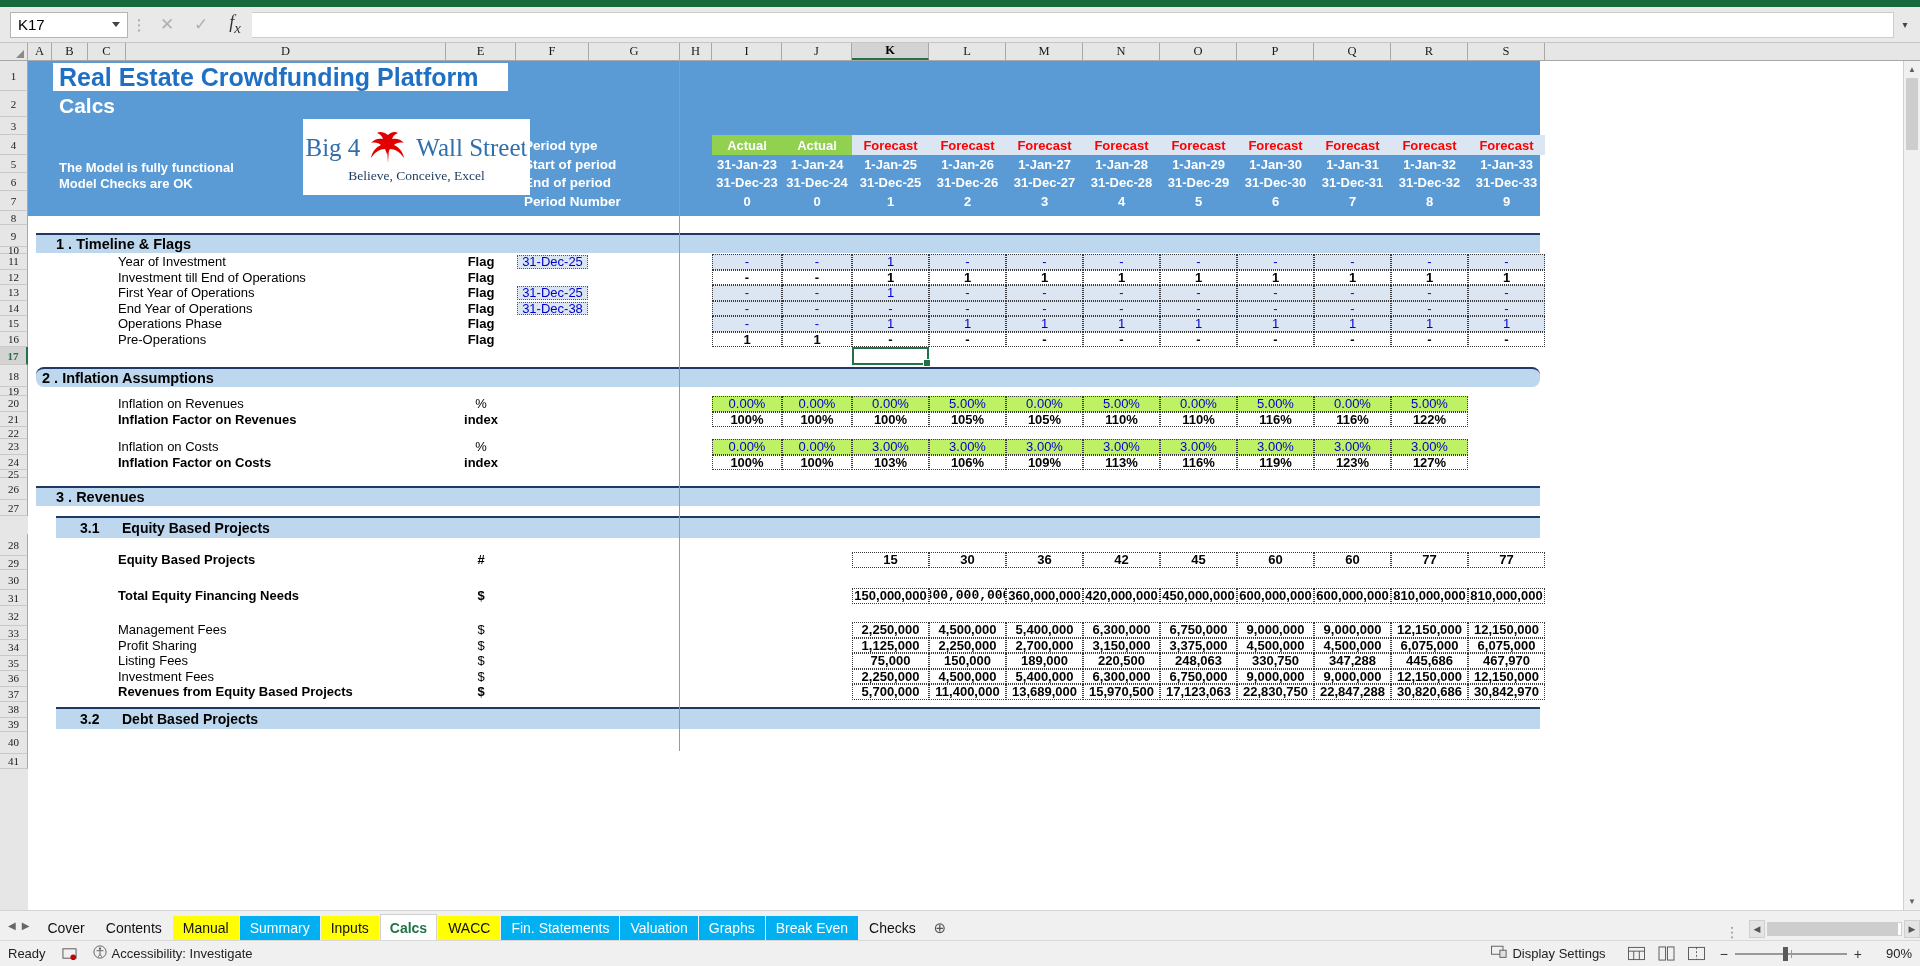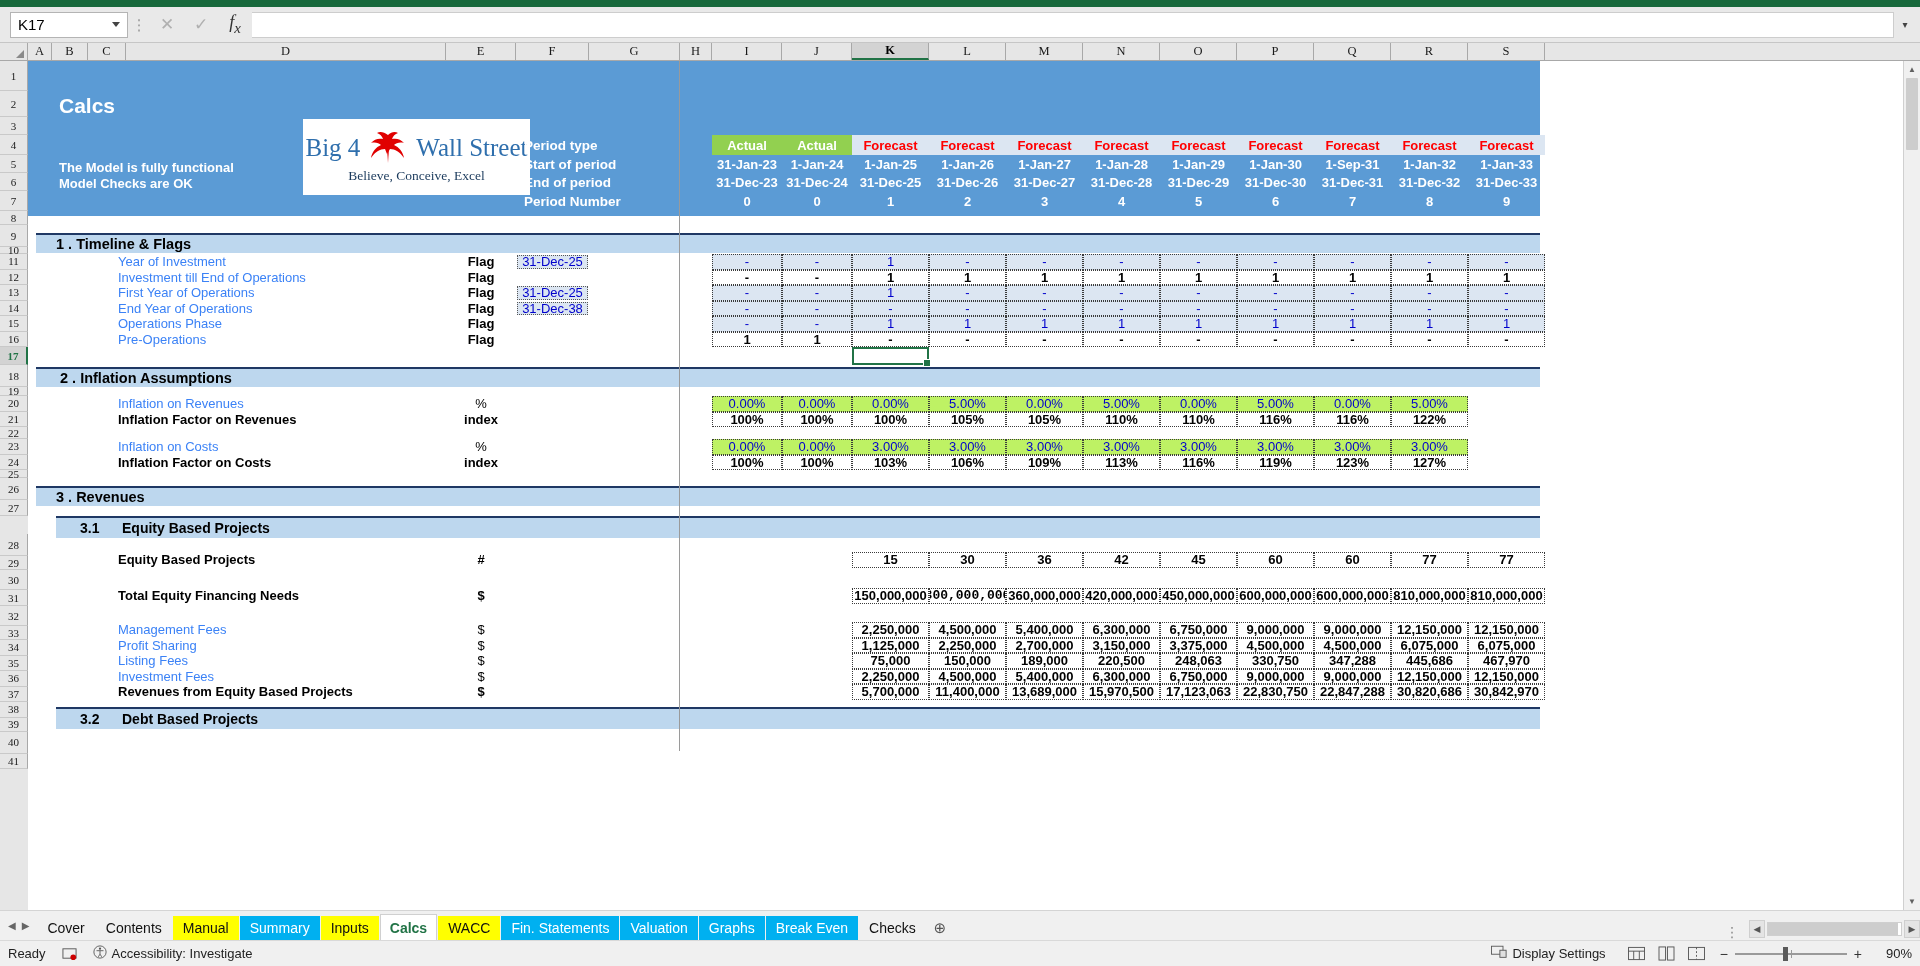--- a/index.html
+++ b/index.html
@@ -61,21 +61,21 @@
   .subtitle{color:#fff;font-weight:bold;font-size:21px;}
   .whitebold{color:#fff;font-weight:bold;font-size:13px;}
   .hdrlabel{color:#fff;font-weight:bold;font-size:13.5px;}
   .actual{background:#92d050;color:#fff;font-weight:bold;font-size:13px;}
   .forecast{background:#dce6f2;color:#ff0000;font-weight:bold;font-size:13px;}
   .perdate{color:#fff;font-weight:bold;font-size:13px;}
 
   .sechdr{background:#bdd7ee;color:#000;font-weight:bold;font-size:14.5px;}
   .sechdr-top{border-top:2px solid #1f3864;}
   .subhdr{background:#bdd7ee;color:#000;font-weight:bold;font-size:14px;}
-  .lbl{color:#3b82f6;font-size:13px;}
+  .lbl{color:#000000;font-size:13px;}
   .lbl-b{color:#000;font-size:13px;font-weight:bold;}
   .unit{color:#000;font-size:13px;font-weight:bold;}
   .unit-n{color:#000;font-size:13px;}
 
   .inputcell{background:#dce6f2;color:#0000cc;font-weight:normal;font-size:13px;
      border:1px dotted #555;}
   .dcell{border:1px dotted #3a3a3a;font-size:13px;}
   .dcell.blue{background:#dce6f2;color:#0000cc;}
   .dcell.plain{background:#fff;color:#000;font-weight:bold;}
   .dcell.num{background:#fff;color:#000;font-weight:bold;}
@@ -228,20 +228,21 @@
           <div class="rowhead" style="height: 15.5px;">36</div>
           <div class="rowhead" style="height: 15.5px;">37</div>
           <div class="rowhead" style="height: 15.5px;">38</div>
           <div class="rowhead" style="height: 14px; text-align: right;">39</div>
           <div class="rowhead" style="height: 22px;">40</div>
           <div class="rowhead" style="height: 15.5px;">41</div>
         </div>
       <div class="sheetbody" id="sheetbody">
 
         <div class="cell bluefill" style="left:0;top:0;width:1512px;height:155px;"></div>
+        <div class="cell titlewhite c-left" style="left:25px;top:2px;width:455px;height:28px;padding-left:6px;">Real Estate Crowdfunding Platform</div>
         <div class="cell subtitle c-left" style="left:25px;top:32px;width:300px;height:26px;padding-left:6px;">Calcs</div>
         <div class="cell whitebold c-left" style="left:25px;top:98px;width:300px;height:16px;padding-left:6px;">The Model is fully functional</div>
         <div class="cell whitebold c-left" style="left:25px;top:114px;width:300px;height:16px;padding-left:6px;">Model Checks are OK</div>
 
         <div class="logo" style="left:275px;top:58px;width:227px;height:76px;">
           <div class="logo-main">
             <span>Big 4</span>
             <span class="eagle">
               <svg viewBox="0 0 52 36" width="52" height="36">
                 <path d="M26 5 C22 2 18 1 15 3 C18 4 20 6 21 9 C17 8 12 9 9 13 C13 12 17 13 19 15
@@ -287,21 +288,21 @@
             <div class="cell perdate c-center" style="left: 1055px; top: 130px; width: 77px; height: 20px;">4</div>
             <div class="cell forecast c-center" style="left: 1132px; top: 74px; width: 77px; height: 20px;">Forecast</div>
             <div class="cell perdate c-center" style="left: 1132px; top: 94px; width: 77px; height: 18px;">1-Jan-29</div>
             <div class="cell perdate c-center" style="left: 1132px; top: 112px; width: 77px; height: 18px;">31-Dec-29</div>
             <div class="cell perdate c-center" style="left: 1132px; top: 130px; width: 77px; height: 20px;">5</div>
             <div class="cell forecast c-center" style="left: 1209px; top: 74px; width: 77px; height: 20px;">Forecast</div>
             <div class="cell perdate c-center" style="left: 1209px; top: 94px; width: 77px; height: 18px;">1-Jan-30</div>
             <div class="cell perdate c-center" style="left: 1209px; top: 112px; width: 77px; height: 18px;">31-Dec-30</div>
             <div class="cell perdate c-center" style="left: 1209px; top: 130px; width: 77px; height: 20px;">6</div>
             <div class="cell forecast c-center" style="left: 1286px; top: 74px; width: 77px; height: 20px;">Forecast</div>
-            <div class="cell perdate c-center" style="left: 1286px; top: 94px; width: 77px; height: 18px;">1-Sep-31</div>
+            <div class="cell perdate c-center" style="left: 1286px; top: 94px; width: 77px; height: 18px;">1-Jan-31</div>
             <div class="cell perdate c-center" style="left: 1286px; top: 112px; width: 77px; height: 18px;">31-Dec-31</div>
             <div class="cell perdate c-center" style="left: 1286px; top: 130px; width: 77px; height: 20px;">7</div>
             <div class="cell forecast c-center" style="left: 1363px; top: 74px; width: 77px; height: 20px;">Forecast</div>
             <div class="cell perdate c-center" style="left: 1363px; top: 94px; width: 77px; height: 18px;">1-Jan-32</div>
             <div class="cell perdate c-center" style="left: 1363px; top: 112px; width: 77px; height: 18px;">31-Dec-32</div>
             <div class="cell perdate c-center" style="left: 1363px; top: 130px; width: 77px; height: 20px;">8</div>
             <div class="cell forecast c-center" style="left: 1440px; top: 74px; width: 77px; height: 20px;">Forecast</div>
             <div class="cell perdate c-center" style="left: 1440px; top: 94px; width: 77px; height: 18px;">1-Jan-33</div>
             <div class="cell perdate c-center" style="left: 1440px; top: 112px; width: 77px; height: 18px;">31-Dec-33</div>
             <div class="cell perdate c-center" style="left: 1440px; top: 130px; width: 77px; height: 20px;">9</div>
@@ -386,21 +387,21 @@
             <div class="cell dcell plain c-center" style="left: 901px; top: 270.5px; width: 77px; height: 15.5px;">-</div>
             <div class="cell dcell plain c-center" style="left: 978px; top: 270.5px; width: 77px; height: 15.5px;">-</div>
             <div class="cell dcell plain c-center" style="left: 1055px; top: 270.5px; width: 77px; height: 15.5px;">-</div>
             <div class="cell dcell plain c-center" style="left: 1132px; top: 270.5px; width: 77px; height: 15.5px;">-</div>
             <div class="cell dcell plain c-center" style="left: 1209px; top: 270.5px; width: 77px; height: 15.5px;">-</div>
             <div class="cell dcell plain c-center" style="left: 1286px; top: 270.5px; width: 77px; height: 15.5px;">-</div>
             <div class="cell dcell plain c-center" style="left: 1363px; top: 270.5px; width: 77px; height: 15.5px;">-</div>
             <div class="cell dcell plain c-center" style="left: 1440px; top: 270.5px; width: 77px; height: 15.5px;">-</div>
           </div>
 
-        <div class="cell sechdr sechdr-top c-left" style="left:8px;top:306px;width:1504px;height:20px;padding-left:24px;">2 .  Inflation Assumptions</div>
+        <div class="cell sechdr sechdr-top c-left" style="left:8px;top:306px;width:1504px;height:20px;padding-left:6px;border-radius:8px;">2 .  Inflation Assumptions</div>
         <div id="inflationlayer">
             <div class="cell lbl c-left" style="left: 86px; top: 335px; width: 300px; height: 15.5px;">Inflation on Revenues</div>
             <div class="cell unit-n c-center" style="left: 418px; top: 335px; width: 70px; height: 15.5px;">%</div>
             <div class="cell dcell pct-blue c-center" style="left: 684px; top: 335px; width: 70px; height: 15.5px;">0.00%</div>
             <div class="cell dcell pct-blue c-center" style="left: 754px; top: 335px; width: 70px; height: 15.5px;">0.00%</div>
             <div class="cell dcell pct-blue c-center" style="left: 824px; top: 335px; width: 77px; height: 15.5px;">0.00%</div>
             <div class="cell dcell pct-blue c-center" style="left: 901px; top: 335px; width: 77px; height: 15.5px;">5.00%</div>
             <div class="cell dcell pct-blue c-center" style="left: 978px; top: 335px; width: 77px; height: 15.5px;">0.00%</div>
             <div class="cell dcell pct-blue c-center" style="left: 1055px; top: 335px; width: 77px; height: 15.5px;">5.00%</div>
             <div class="cell dcell pct-blue c-center" style="left: 1132px; top: 335px; width: 77px; height: 15.5px;">0.00%</div>

